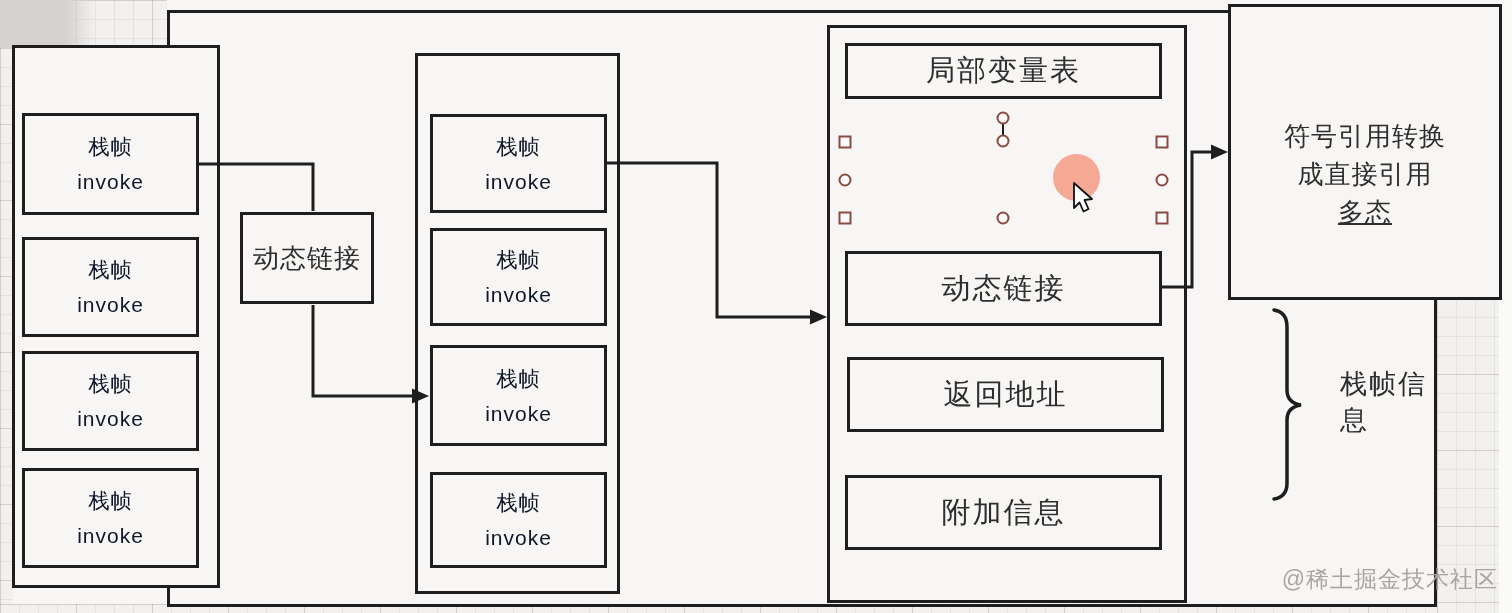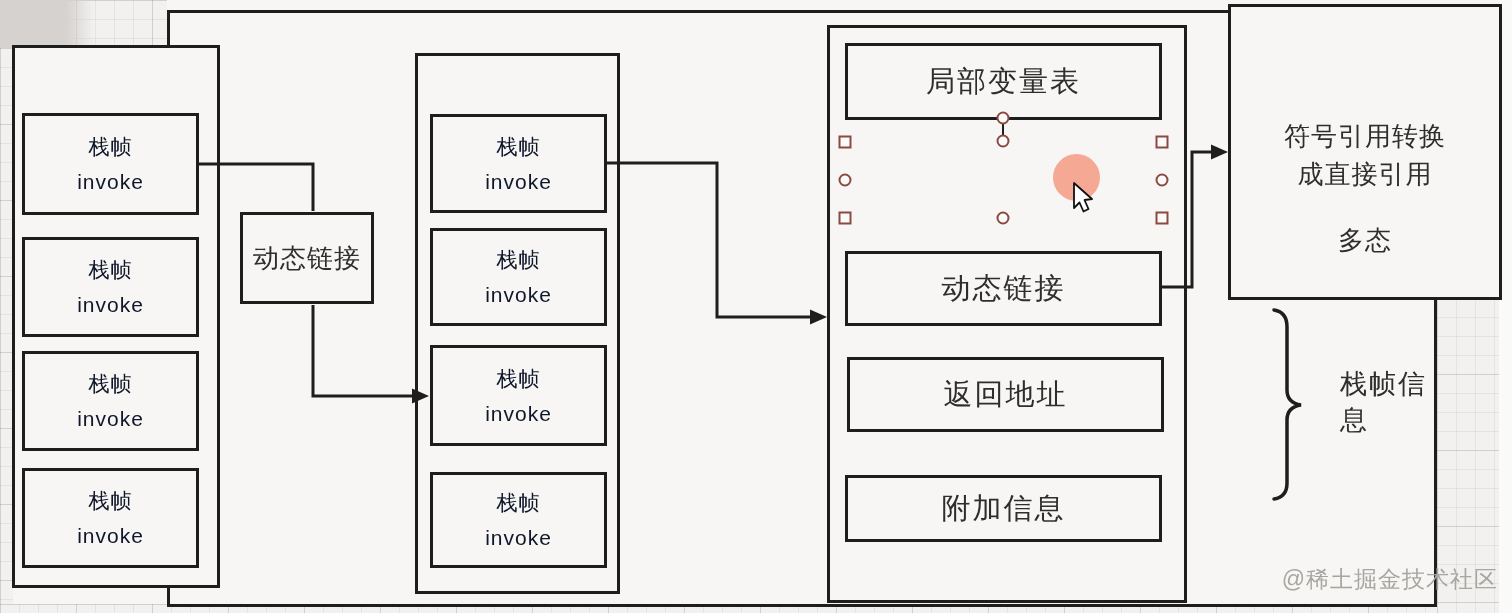--- a/index.html
+++ b/index.html
@@ -42,21 +42,21 @@
     display:flex;
     flex-direction:column;
     align-items:center;
     justify-content:center;
     text-align:center;
   }
   .frame-label{font-size:21px;line-height:35px;letter-spacing:1px;color:#0f172a;}
   .part-label{font-size:29px;letter-spacing:2px;color:#2e2e2e;}
   .dyn-label{font-size:26px;letter-spacing:1px;color:#2e2e2e;}
   .note-line{font-size:26px;line-height:38px;letter-spacing:1px;color:#2e2e2e;}
-  .note-gap{margin-top:28px;}
+  .note-gap{text-decoration:underline;}
   .brace-label{
     position:absolute;left:1303px;top:366px;width:96px;
     font-size:27px;line-height:36px;letter-spacing:2px;color:#2e2e2e;
     text-align:left;
     margin-left:37px;
   }
   svg.overlay{position:absolute;left:0;top:0;pointer-events:none;}
   
   .h{
     position:absolute;box-sizing:border-box;
@@ -123,30 +123,30 @@
   <div class="box" style="left:430px;top:345px;width:177px;height:101px;">
     <span class="frame-label">栈帧</span>
     <span class="frame-label">invoke</span>
   </div>
   <div class="box" style="left:430px;top:472px;width:177px;height:96px;">
     <span class="frame-label">栈帧</span>
     <span class="frame-label">invoke</span>
   </div>
 
   <div class="box" style="left:827px;top:25px;width:360px;height:578px;"></div>
-  <div class="box" style="left:845px;top:43px;width:317px;height:77px;">
+  <div class="box" style="left:845px;top:43px;width:317px;height:56px;">
     <span class="part-label">局部变量表</span>
   </div>
   <div class="box" style="left:845px;top:251px;width:317px;height:75px;">
     <span class="part-label">动态链接</span>
   </div>
   <div class="box" style="left:847px;top:357px;width:317px;height:75px;">
     <span class="part-label">返回地址</span>
   </div>
-  <div class="box" style="left:845px;top:475px;width:317px;height:67px;">
+  <div class="box" style="left:845px;top:475px;width:317px;height:75px;">
     <span class="part-label">附加信息</span>
   </div>
 
   <div class="box" style="left:1228px;top:4px;width:274px;height:296px;justify-content:flex-start;padding-top:110px;">
     <span class="note-line">符号引用转换</span>
     <span class="note-line">成直接引用</span>
     <span class="note-line note-gap">多态</span>
   </div>
 
   <svg class="overlay" width="1512" height="613" viewBox="0 0 1512 613">

